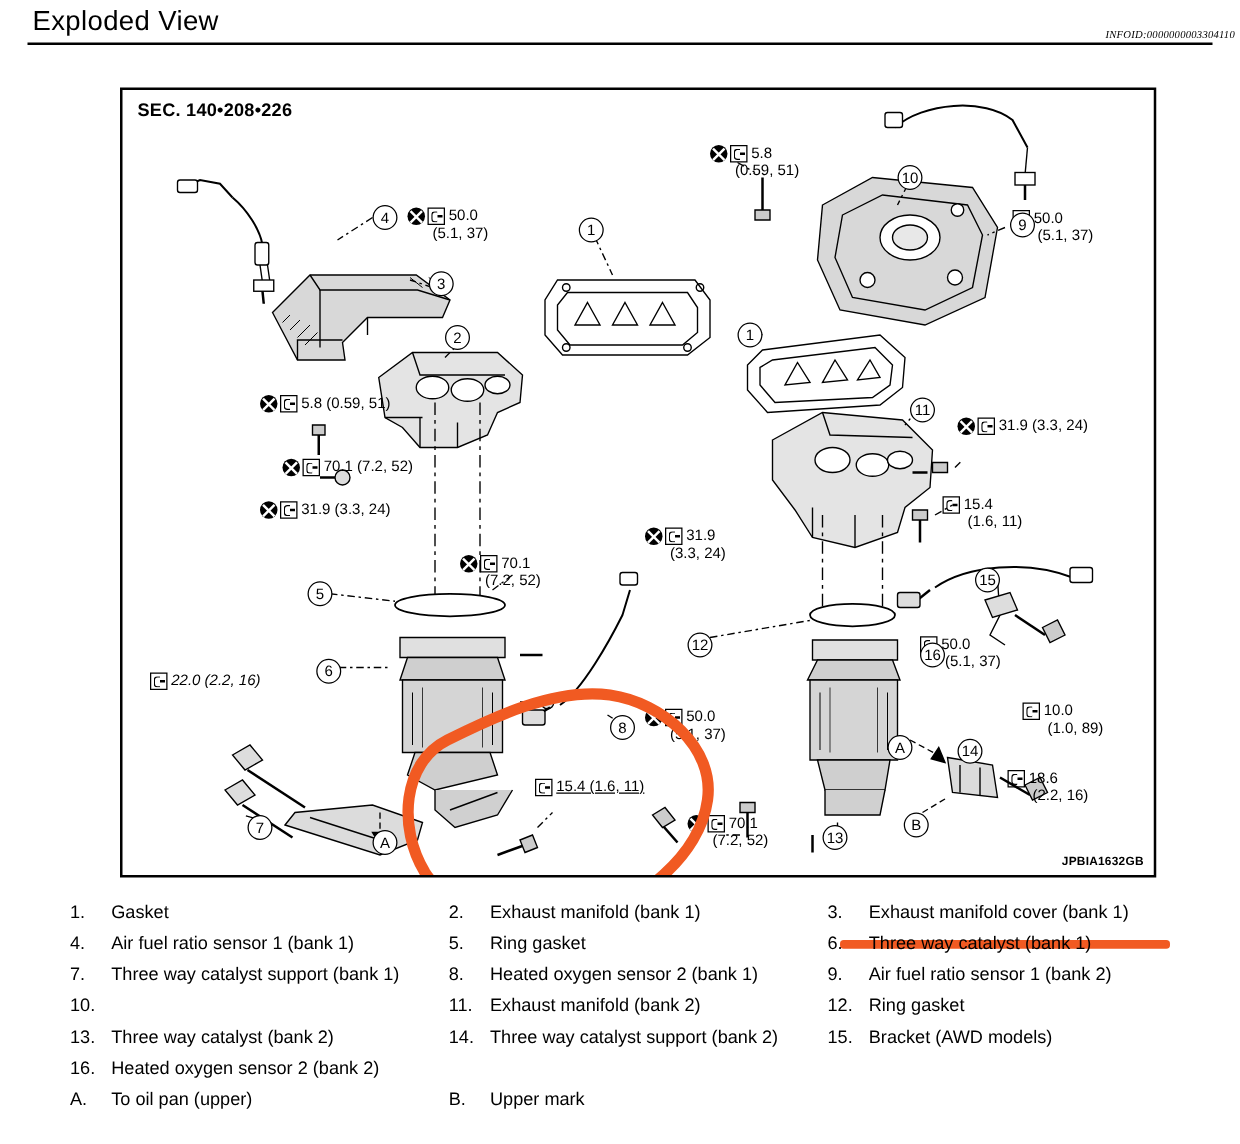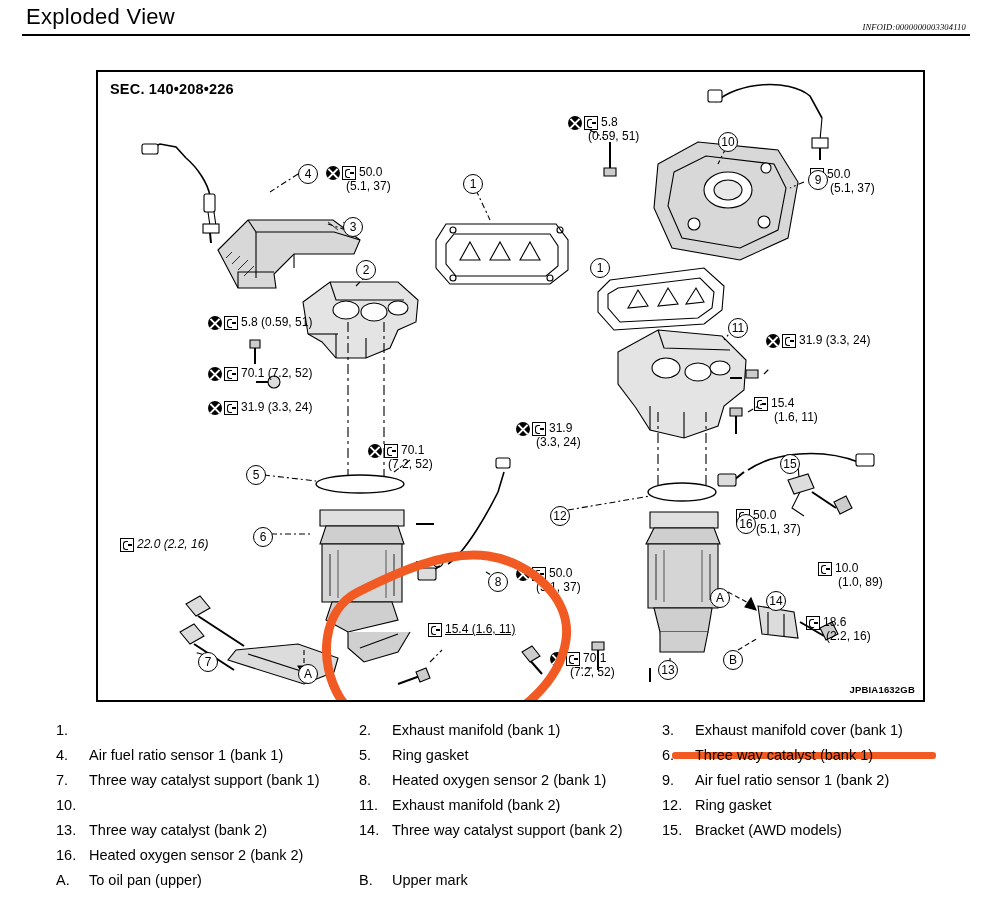--- a/index.html
+++ b/index.html
@@ -17,21 +17,21 @@
   }
   .page-title {
     position: absolute;
     left: 26px;
     top: 4px;
     font-size: 22px;
     letter-spacing: 0.3px;
   }
   .infoid {
     position: absolute;
-    right: 26px;
+    right: 4px;
     top: 22px;
     font-size: 8.5px;
     font-style: italic;
     font-family: "Liberation Serif", serif;
     letter-spacing: 0.2px;
   }
   .title-rule {
     position: absolute;
     left: 22px;
     top: 34px;
@@ -374,21 +374,21 @@
       <path d="M500 576 l0 22" stroke-width="2"></path>
       <path d="M494 570 l12 0 l0 8 l-12 0 Z" fill="#ccc"></path>
       <path d="M494 596 L480 596" stroke-dasharray="6 3 2 3"></path>
       <path d="M552 596 l0 14" stroke-width="2"></path>
     </g>
   </svg>
 
   <div id="torque-layer">
       <div class="tq" style="left: 228px; top: 94px;"><span class="sym sym-star"></span><span class="sym sym-tool"></span><span>50.0</span><br><span style="margin-left:20px">(5.1, 37)</span></div>
       <div class="tq" style="left: 110px; top: 244px;"><span class="sym sym-star"></span><span class="sym sym-tool"></span><span>5.8 (0.59, 51)</span></div>
-      <div class="tq" style="left: 110px; top: 295px;"><span class="sym sym-star"></span><span class="sym sym-tool"></span><span>70.1 (7.2, 52)</span></div>
+      <div class="tq" style="left: 128px; top: 295px;"><span class="sym sym-star"></span><span class="sym sym-tool"></span><span>70.1 (7.2, 52)</span></div>
       <div class="tq" style="left: 110px; top: 329px;"><span class="sym sym-star"></span><span class="sym sym-tool"></span><span>31.9 (3.3, 24)</span></div>
       <div class="tq" style="left: 22px; top: 466px; font-style: italic;"><span class="sym sym-tool"></span><span>22.0 (2.2, 16)</span></div>
       <div class="tq" style="left: 270px; top: 372px;"><span class="sym sym-star"></span><span class="sym sym-tool"></span><span>70.1</span><br><span style="margin-left:20px">(7.2, 52)</span></div>
       <div class="tq" style="left: 418px; top: 350px;"><span class="sym sym-star"></span><span class="sym sym-tool"></span><span>31.9</span><br><span style="margin-left:20px">(3.3, 24)</span></div>
       <div class="tq" style="left: 330px; top: 551px; text-decoration: underline;"><span class="sym sym-tool"></span><span>15.4 (1.6, 11)</span></div>
       <div class="tq" style="left: 418px; top: 495px;"><span class="sym sym-star"></span><span class="sym sym-tool"></span><span>50.0</span><br><span style="margin-left:20px">(5.1, 37)</span></div>
       <div class="tq" style="left: 452px; top: 580px;"><span class="sym sym-star"></span><span class="sym sym-tool"></span><span>70.1</span><br><span style="margin-left:20px">(7.2, 52)</span></div>
       <div class="tq" style="left: 470px; top: 44px;"><span class="sym sym-star"></span><span class="sym sym-tool"></span><span>5.8</span><br><span style="margin-left:20px">(0.59, 51)</span></div>
       <div class="tq" style="left: 712px; top: 96px;"><span class="sym sym-tool"></span><span>50.0</span><br><span style="margin-left:20px">(5.1, 37)</span></div>
       <div class="tq" style="left: 668px; top: 262px;"><span class="sym sym-star"></span><span class="sym sym-tool"></span><span>31.9 (3.3, 24)</span></div>
@@ -425,20 +425,21 @@
     <path d="M42 58 C6 76 2 128 24 164 C46 198 106 210 150 200 C196 190 244 150 250 106 C256 64 214 28 172 22 C128 16 78 40 42 58 Z" fill="none" stroke="#f15a22" stroke-width="9" stroke-linecap="round"></path>
   </svg>
 </div>
 
 <div class="hl-line"></div>
 
 <div class="legend" id="legend">
     <div class="legend-row">
       <div class="legend-cell">
         <div class="legend-num">1.</div>
+        <div class="legend-text">Gasket</div>
       </div>
       <div class="legend-cell">
         <div class="legend-num">2.</div>
         <div class="legend-text">Exhaust manifold (bank 1)</div>
       </div>
       <div class="legend-cell">
         <div class="legend-num">3.</div>
         <div class="legend-text">Exhaust manifold cover (bank 1)</div>
       </div>
     </div>

